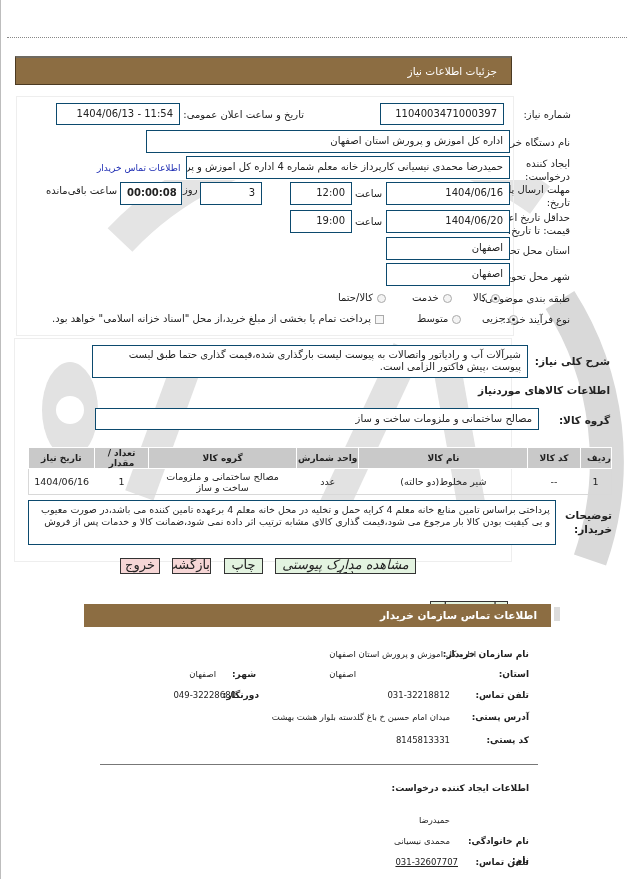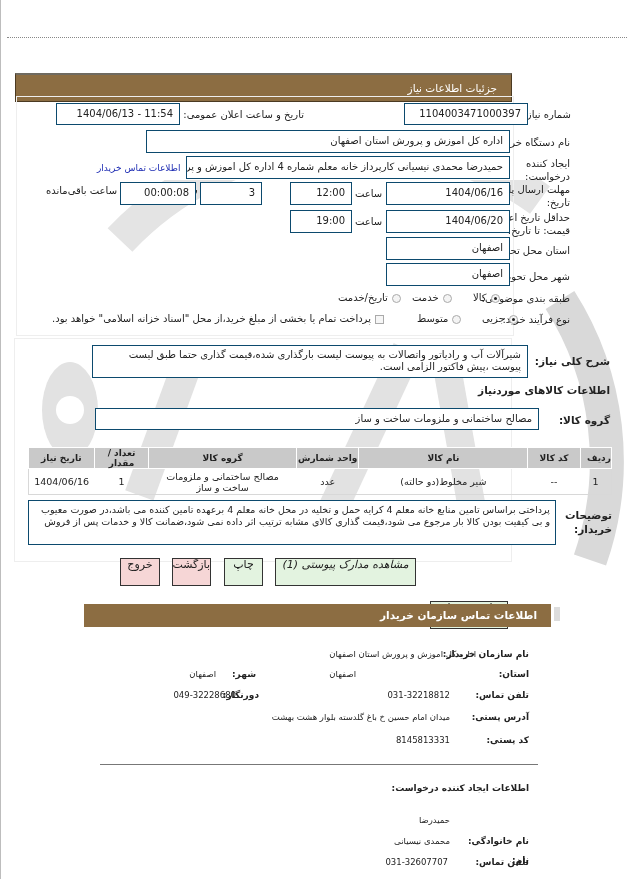--- a/index.html
+++ b/index.html
@@ -2,37 +2,37 @@
 <html><head>
 <meta charset="utf-8">
 <style>
   * { box-sizing: border-box; margin: 0; padding: 0; }
   html, body { width: 634px; height: 879px; background: #fff; overflow: hidden; }
   body { position: relative; font-family: "DejaVu Sans", sans-serif; font-size: 10px; color: #222; direction: rtl; }
   .left-rule { position: absolute; left: 0; top: 0; width: 1px; height: 879px; background: #bdbdbd; }
   .dotted-sep2 { position: absolute; left: 7px; right: 7px; top: 37px; border-top: 1px dotted #888; }
   .watermark { position: absolute; left: 0; top: 180px; width: 634px; height: 420px; pointer-events: none; z-index: 0; }
   .title-bar { position: absolute; left: 15px; top: 56px; width: 496px; right: 123px; height: 29px; background: #8c6d42; border: 1px solid #4b3a22; border-top: 2px solid #6f6a60; color: #fff; font-size: 10.5px; padding-right: 14px; line-height: 27px; }
-  .title-bar { width: 497px; left: auto; right: 122px; margin-top: 17px; }
+  .title-bar { width: 497px; left: auto; right: 122px; }
   .panel { position: absolute; left: 16px; right: 120px; top: 96px; height: 240px; border: 1px solid #eeeeee; }
   .panel2 { position: absolute; left: 14px; right: 122px; top: 338px; height: 224px; border: 1px solid #eeeeee; }
   .abs { position: absolute; z-index: 1; }
   .lbl { position: absolute; z-index: 1; font-size: 10px; color: #222; white-space: nowrap; text-align: right; line-height: 13px; }
   .box { position: absolute; z-index: 1; border: 1px solid #0c4a6e; background: #fff; font-size: 10px; padding: 0 6px; line-height: 20px; white-space: nowrap; overflow: hidden; }
   .box.ltr { direction: ltr; text-align: right; font-family: "DejaVu Sans", sans-serif; }
   .link { color: #1d2cb3; font-size: 9px; }
   .radio { display: inline-block; width: 9px; height: 9px; border-radius: 50%; border: 1px solid #aaa; background: #f4f4f4; vertical-align: middle; position: relative; margin-left: 4px; }
   .radio.on::after { content: ""; position: absolute; left: 2px; top: 2px; width: 3px; height: 3px; border-radius: 50%; background: #222; }
   .check { display: inline-block; width: 9px; height: 9px; border: 1px solid #aaa; background: #f6f6f6; vertical-align: middle; margin-left: 4px; }
   .opt { position: absolute; z-index: 1; font-size: 10px; white-space: nowrap; }
   .bold { font-weight: bold; font-size: 10.5px; }
   table.items { position: absolute; z-index: 1; left: 28px; top: 447px; width: 584px; border-collapse: collapse; border: 1px solid #d8d8d8; font-size: 9px; }
   table.items th { background: #c9c9c9; font-weight: bold; font-size: 9px; height: 20px; border: 1px solid #fff; color: #222; }
   table.items td { height: 26px; text-align: center; border-top: 1px solid #eee; padding: 0 4px; font-size: 9.5px; line-height: 11px; }
-  .btn { position: absolute; z-index: 1; border: 1px solid #333; font-size: 11px; text-align: center; line-height: 12px; height: 28px; overflow: hidden; }
+  .btn { position: absolute; z-index: 1; border: 1px solid #333; font-size: 13px; text-align: center; line-height: 12px; height: 16px; overflow: hidden; }
   .btn.green { background: #e3f3e0; }
   .btn.red { background: #f6d6d6; }
   .sec-bar { position: absolute; left: 84px; top: 604px; width: 467px; height: 23px; background: #8c6d42; color: #fff; font-weight: bold; font-size: 10.5px; line-height: 23px; padding-right: 14px; z-index: 1; }
   .sec-side { position: absolute; left: 554px; top: 607px; width: 6px; height: 14px; background: #ddd; }
   .c-lbl { position: absolute; z-index: 1; font-weight: bold; font-size: 9px; white-space: nowrap; }
   .c-val { position: absolute; z-index: 1; font-size: 8.5px; white-space: nowrap; }
   .hr2 { position: absolute; left: 100px; width: 438px; top: 764px; border-top: 1px solid #777; }
 </style>
 </head>
 <body>
@@ -54,55 +54,55 @@
   <circle cx="70" cy="230" r="14" fill="#fff"></circle>
 </svg>
 
 <div class="title-bar">
   <span>جزئیات اطلاعات نیاز</span>
 </div>
 
 <div class="panel"></div>
 
 <div class="lbl" style="right:63px; top:108px;">شماره نیاز:</div>
-<div class="box ltr" style="left:404px; top:103px; width:124px; height:22px;">1104003471000397</div>
+<div class="box ltr" style="left:380px; top:103px; width:124px; height:22px;">1104003471000397</div>
 <div class="lbl" style="right:330px; top:108px;">تاریخ و ساعت اعلان عمومی:</div>
 <div class="box ltr" style="left:56px; top:103px; width:124px; height:22px;">1404/06/13 - 11:54</div>
 
 <div class="lbl" style="right:64px; top:136px;">نام دستگاه خریدار:</div>
 <div class="box" style="left:146px; top:130px; width:364px; height:23px;">اداره کل اموزش و پرورش استان اصفهان</div>
 
 <div class="lbl" style="right:64px; top:157px; width:80px; white-space:normal;">ایجاد کننده درخواست:</div>
 <div class="box" style="left:186px; top:156px; width:324px; height:23px;">حمیدرضا محمدی نیسیانی کارپرداز خانه معلم شماره 4 اداره کل اموزش و پرورش</div>
 <a class="abs link" style="left:97px; top:163px;">اطلاعات تماس خریدار</a>
 
 <div class="lbl" style="right:64px; top:183px; width:90px; white-space:normal;">مهلت ارسال پاسخ: تا تاریخ:</div>
 <div class="box ltr" style="left:386px; top:182px; width:124px; height:23px;">1404/06/16</div>
 <div class="lbl" style="left:355px; top:187px;">ساعت</div>
 <div class="box ltr" style="left:290px; top:182px; width:62px; height:23px;">12:00</div>
 <div class="box ltr" style="left:200px; top:182px; width:62px; height:23px;">3</div>
 <div class="lbl" style="left:183px; top:183px;">روز</div>
-<div class="box ltr" style="left:120px; top:182px; width:76px; height:23px;">00:00:08</div>
+<div class="box ltr" style="left:120px; top:182px; width:62px; height:23px;font-weight:bold;">00:00:08</div>
 <div class="lbl" style="left:46px; top:184px;">ساعت باقی‌مانده</div>
 
 <div class="lbl" style="right:64px; top:211px; width:92px; white-space:normal;">حداقل تاریخ اعتبار قیمت: تا تاریخ:</div>
 <div class="box ltr" style="left:386px; top:210px; width:124px; height:23px;">1404/06/20</div>
 <div class="lbl" style="left:355px; top:215px;">ساعت</div>
 <div class="box ltr" style="left:290px; top:210px; width:62px; height:23px;">19:00</div>
 
 <div class="lbl" style="right:64px; top:244px;">استان محل تحویل:</div>
 <div class="box" style="left:386px; top:237px; width:124px; height:23px;">اصفهان</div>
 
 <div class="lbl" style="right:64px; top:270px;">شهر محل تحویل:</div>
 <div class="box" style="left:386px; top:263px; width:124px; height:23px;">اصفهان</div>
 
 <div class="lbl" style="right:64px; top:292px;">طبقه بندی موضوعی:</div>
 <div class="opt" style="left:473px; top:292px;"><span class="radio on"></span><span>کالا</span></div>
 <div class="opt" style="left:412px; top:292px;"><span class="radio"></span><span>خدمت</span></div>
-<div class="opt" style="left:338px; top:292px;"><span class="radio"></span><span>تاریخ/خدمت</span></div>
+<div class="opt" style="left:338px; top:292px;"><span class="radio"></span><span>کالا/حتما</span></div>
 
 <div class="lbl" style="right:64px; top:313px;">نوع فرآیند خرید:</div>
 <div class="opt" style="left:482px; top:313px;"><span class="radio on"></span><span>جزیی</span></div>
 <div class="opt" style="left:417px; top:313px;"><span class="radio"></span><span>متوسط</span></div>
 <div class="opt" style="left:52px; top:313px;"><span class="check"></span><span>پرداخت تمام یا بخشی از مبلغ خرید،از محل "اسناد خزانه اسلامی" خواهد بود.</span></div>
 
 <div class="panel2"></div>
 
 <div class="lbl bold" style="right:24px; top:355px;">شرح کلی نیاز:</div>
 <div class="box" style="left:92px; top:345px; width:436px; height:33px; white-space:normal; line-height:12px; padding:3px 6px;">شیرآلات آب و رادیاتور واتصالات به پیوست لیست بارگذاری شده،قیمت گذاری حتما طبق لیست پیوست ،پیش فاکتور الزامی است.</div>
@@ -172,13 +172,13 @@
 
 <div class="c-lbl" style="right:105px; top:783px;">اطلاعات ایجاد کننده درخواست:</div>
 
 <div class="c-lbl" style="right:105px; top:815px;margin-top:40px;">نام:</div>
 <div class="c-val" style="right:184px; top:815px;">حمیدرضا</div>
 
 <div class="c-lbl" style="right:105px; top:836px;">نام خانوادگی:</div>
 <div class="c-val" style="right:184px; top:836px;">محمدی نیسیانی</div>
 
 <div class="c-lbl" style="right:105px; top:857px;">تلفن تماس:</div>
-<div class="c-val" style="right:186px; top:857px;">031-32607707</div>
+<div class="c-val" style="right:176px; top:857px;text-decoration:underline;">031-32607707</div>
 
 </body></html>

